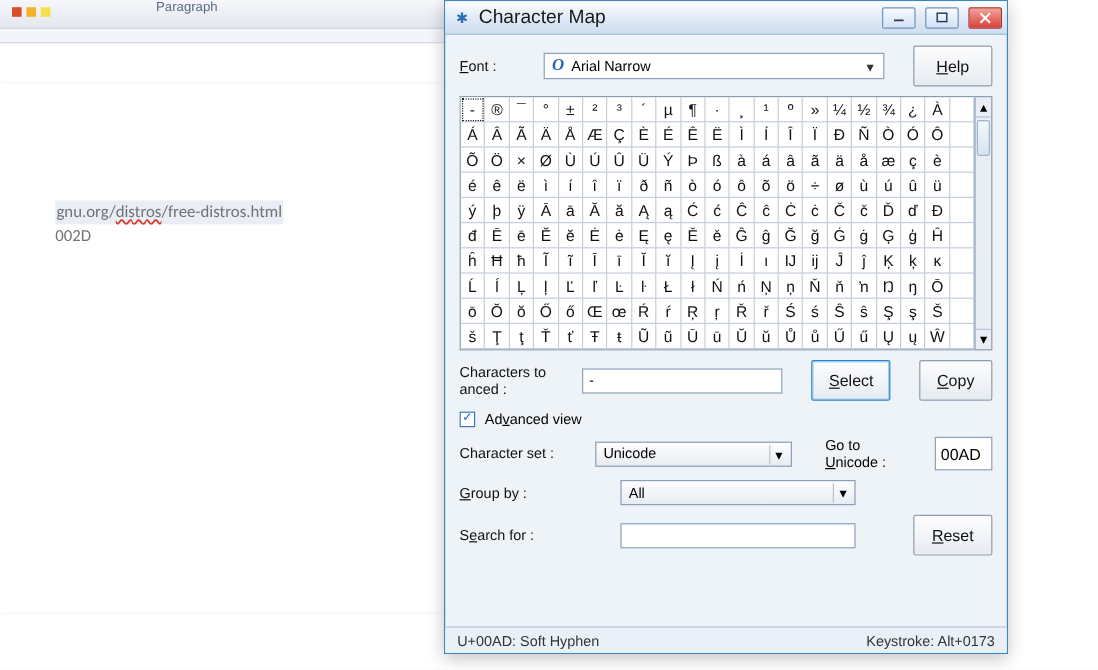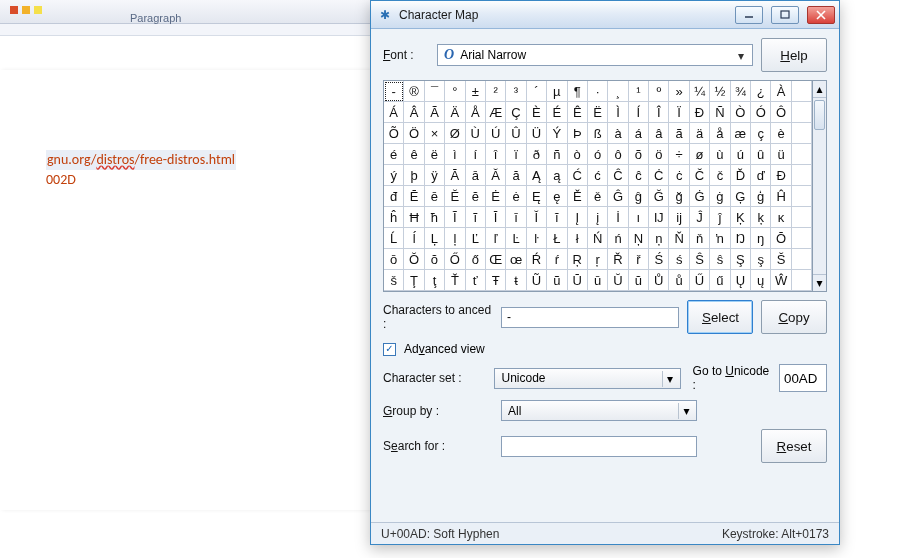--- a/index.html
+++ b/index.html
@@ -5,42 +5,42 @@
   * { box-sizing: border-box; }
   body { margin:0; font-family: "Segoe UI", Tahoma, sans-serif; font-size:12px; background:#fff; overflow:hidden; width:915px; height:558px; position:relative;}
   
   .word-bg { position:absolute; left:0; top:0; width:915px; height:558px; background:#fff;}
   .ribbon-stub { position:absolute; left:0; top:0; width:370px; height:24px; background:linear-gradient(#f6f7fb,#e3e7ef); border-bottom:1px solid #c1c9d8;}
   .ribbon-stub .dots{ position:absolute; left:10px; top:6px; display:flex; gap:4px;}
   .ribbon-stub .sq{ width:8px;height:8px;}
   .ribbon-stub .red{background:#d94e2b;}
   .ribbon-stub .orange{background:#f2b22a;}
   .ribbon-stub .yel{ background:#f5e04b;}
-  .ribbon-stub .paragraph-label { position:absolute; left:130px; top:12px; color:#5a6a86; font-size:11px;}
+  .ribbon-stub .paragraph-label { position:absolute; left:130px; top:0; color:#5a6a86; font-size:11px;}
   .doc-ruler { position:absolute; left:0; top:24px; width:370px; height:12px; background:#f3f5fa; border-bottom:1px solid #d7dde7;}
   .page-edge { position:absolute; left:0; top:70px; width:370px; height:440px; background:#fff; box-shadow:2px 0 4px rgba(0,0,0,.07);}
-  .doc { position:absolute; left:46px; top:150px; font-family:Calibri, sans-serif; font-size:14px; line-height:1.45; color:#c2410c;}
+  .doc { position:absolute; left:46px; top:167px; font-family:Calibri, sans-serif; font-size:14px; line-height:1.45; color:#737373;}
   .doc .hl{ background:#e9eef6; display:inline-block; padding:0 1px;}
   .sp-red{ text-decoration: underline wavy #d93a2f;}
   .word-shadow{ position:absolute; right:73px; top:40px; width:20px; height:505px; background:linear-gradient(to right, rgba(0,0,0,.08), rgba(0,0,0,0));}
 
   
   .charmap { position:absolute; left:370px; top:0; width:470px; height:545px;
     border:1px solid #3a87c4; background:#eef3f8; box-shadow:0 4px 14px rgba(0,0,0,.25);
     display:flex; flex-direction:column;}
   .titlebar { height:28px; background:linear-gradient(#fdfefe,#e3ecf7 45%,#cdddf0); border-bottom:1px solid #96b7da;
     display:flex; align-items:center; padding:0 4px 0 6px; gap:6px;}
   .titlebar .appicon{ width:16px;height:16px; display:flex; align-items:center; justify-content:center; font-size:12px; color:#2a6fb3;}
-  .titlebar .title{ flex:1; color:#1a1a1a; font-size:12px;}
+  .titlebar .title{ flex:1; color:#1a1a1a; font-size:16px;}
   .winbtn { width:28px; height:18px; border:1px solid #6f93b9; border-radius:2px; background:linear-gradient(#f7fbff,#d2e2f3); display:flex; align-items:center; justify-content:center; cursor:default; margin-left:2px;}
   .winbtn.close{ background:linear-gradient(#f3a39a,#d9413a); border-color:#a7352f; color:#fff;}
   .winbtn svg{display:block;}
 
   .cm-body{ padding:9px 12px 4px; flex:1; display:flex; flex-direction:column; gap:8px;}
-  .row{ display:flex; align-items:center; gap:8px;}
+  .row{ display:flex; align-items:center; gap:24px;}
   .lbl{ width:110px; color:#111;}
   .lbl u{text-decoration:underline;}
   .font-select{ flex:1; height:22px; border:1px solid #8a9fb8; background:#fff; display:flex; align-items:center; padding:0 20px 0 6px; position:relative;}
   .font-select .ficon{ font-family: "Times New Roman", serif; font-style:italic; font-weight:bold; color:#2a66b0; margin-right:6px; font-size:14px;}
   .font-select .drop{ position:absolute; right:3px; top:3px; width:16px; height:16px; display:flex; align-items:center; justify-content:center; color:#333;}
   .btn{ height:34px; padding:0 14px; border:1px solid #8d9dae; border-radius:2px;
     background:linear-gradient(#fdfdfe,#e6ebf1); color:#111; cursor:default;}
   .btn.selected{ border-color:#2f7fcf; box-shadow:0 0 0 1px #9fd0f6 inset;}
   .btn u{text-decoration:underline;}
 

